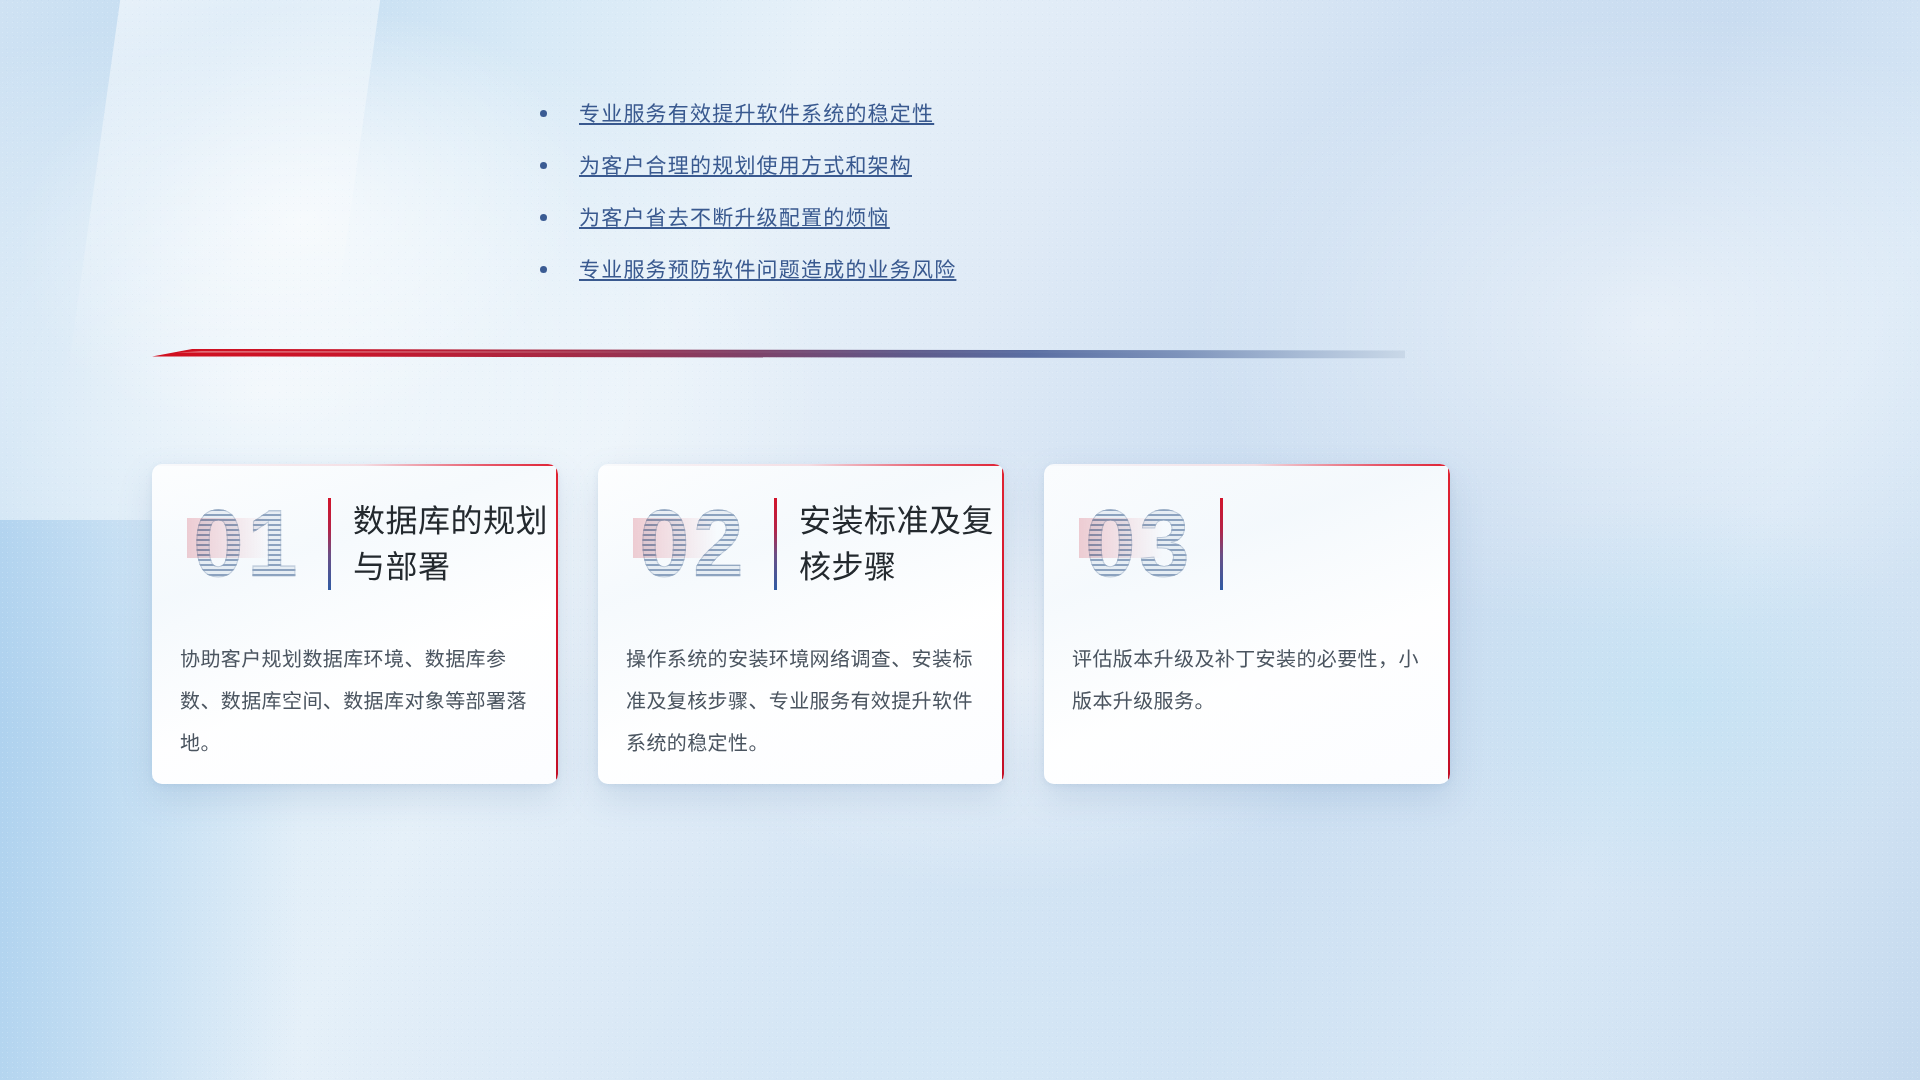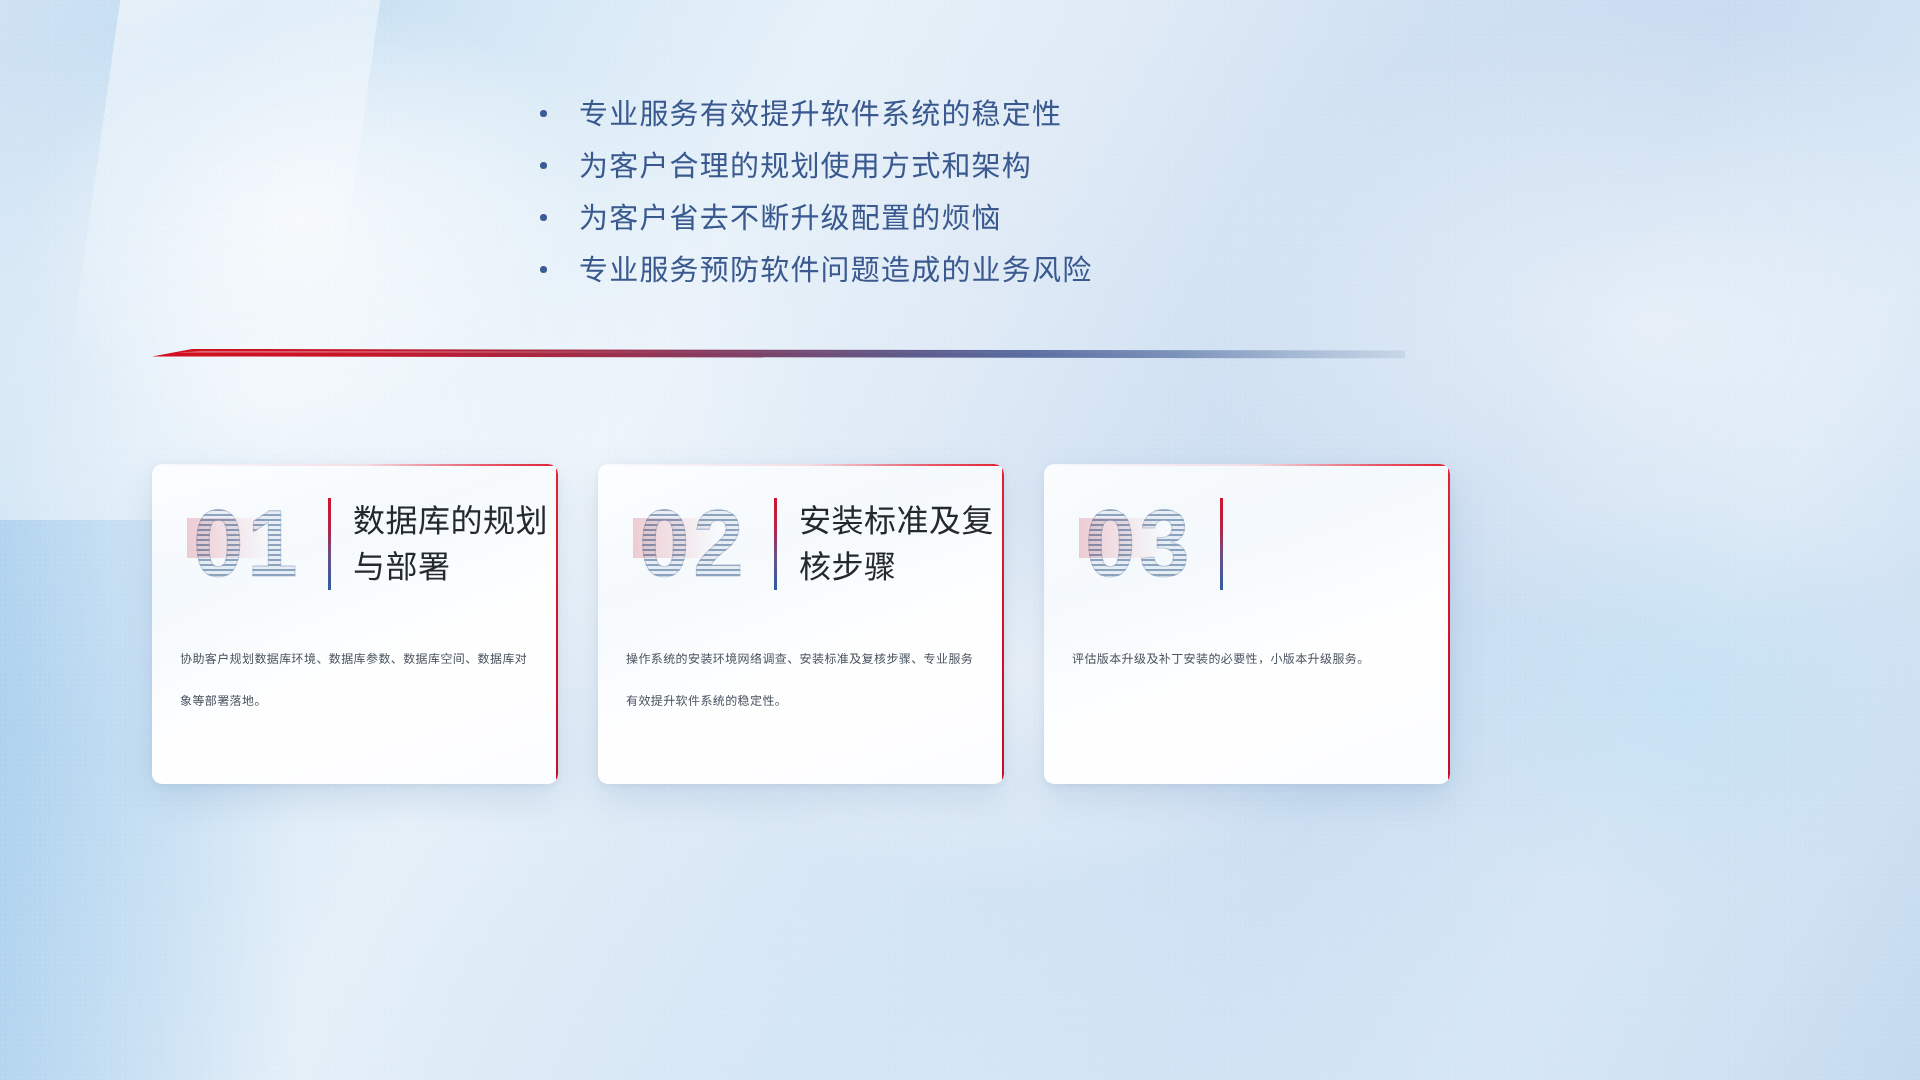--- a/index.html
+++ b/index.html
@@ -78,25 +78,26 @@
   .bullet-dot {
     width: 7px;
     height: 7px;
     border-radius: 50%;
     background: #3a5b93;
     margin-top: 18px;
     margin-right: 32px;
     flex: 0 0 auto;
   }
   .bullet-text {
-    font-size: 29px;
+    font-size: 21px;
     line-height: 44px;
     color: #39598f;
     letter-spacing: 1.2px;
     font-weight: 400;
+    text-decoration: underline;
   }
 
   
   .divider {
     position: absolute;
     left: 152px;
     top: 349px;
     width: 1253px;
     height: 12px;
   }
@@ -236,21 +237,21 @@
     font-size: 32px;
     line-height: 46px;
     color: #23292e;
     font-weight: 400;
     letter-spacing: 0.5px;
     max-width: 215px;
   }
 
   .card-body {
     padding: 14px 28px 0 28px;
-    font-size: 12px;
+    font-size: 20px;
     line-height: 42px;
     color: #4b5560;
     letter-spacing: 0.4px;
   }
 
   
   .noise {
     position: absolute;
     inset: 0;
     pointer-events: none;

